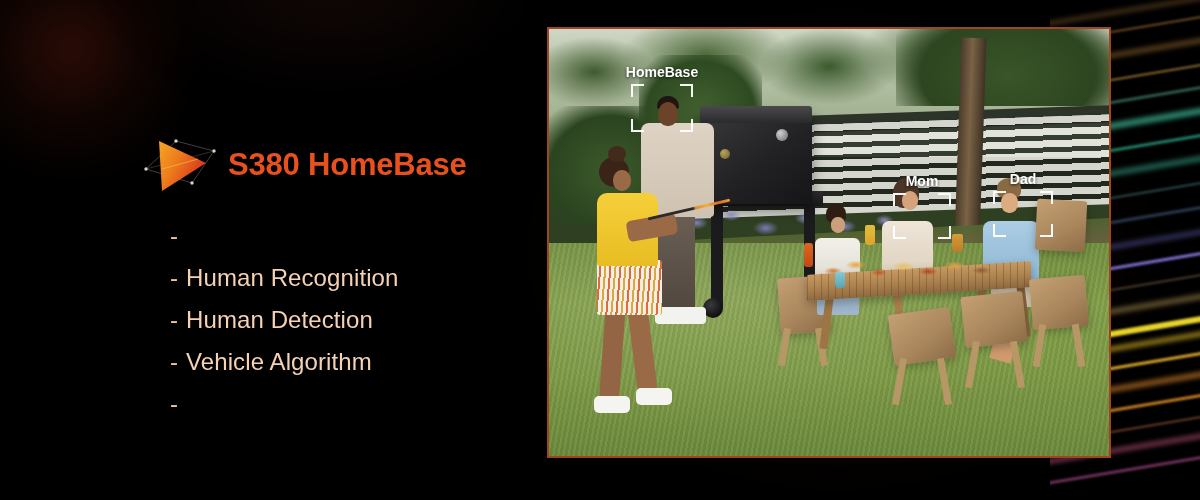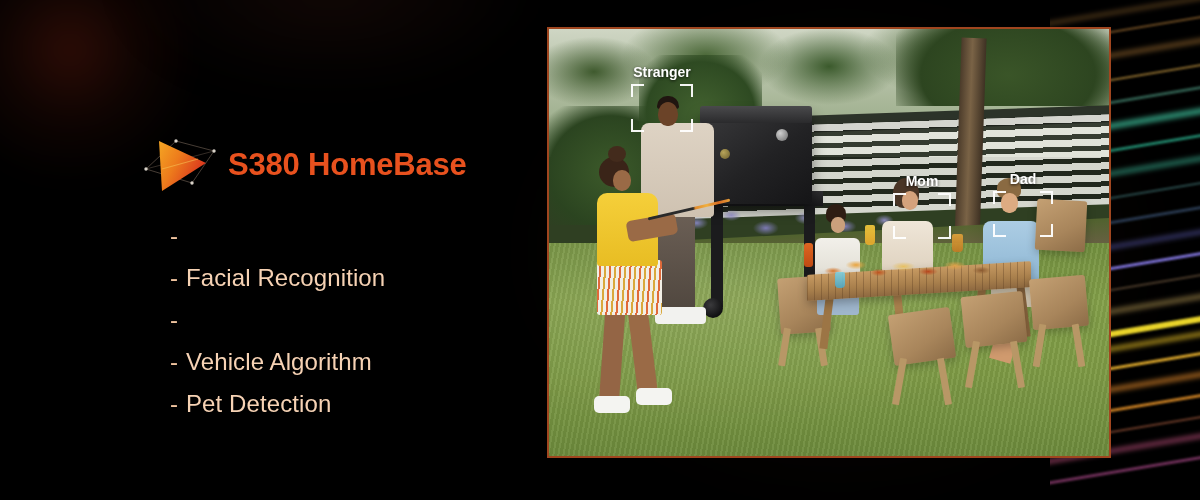--- a/index.html
+++ b/index.html
@@ -522,32 +522,32 @@
       </div>
       <div class="brand-title">S380 HomeBase</div>
     </div>
 
     <ul class="feature-list">
       <li class="feature-item">
         <span class="feature-dash">-</span>
       </li>
       <li class="feature-item">
         <span class="feature-dash">-</span>
-        <span>Facial Recognition</span>
+        <span>Human Recognition</span>
       </li>
       <li class="feature-item">
         <span class="feature-dash">-</span>
+        <span>Human Detection</span>
       </li>
       <li class="feature-item">
         <span class="feature-dash">-</span>
         <span>Vehicle Algorithm</span>
       </li>
       <li class="feature-item">
         <span class="feature-dash">-</span>
-        <span>Pet Detection</span>
       </li>
     </ul>
   </div>
 
   <div class="photo-frame">
     <div class="photo">
 
       <div class="bg-sky"></div>
       <div class="bg-canopy"></div>
       <div class="bg-fence-shadow"></div>
@@ -628,21 +628,21 @@
       <div class="chair-leg" style="left:83%; top:73%; width:1.2%; height:11%; transform:rotate(-10deg);"></div>
 
       <div class="chair" style="left:86%; top:58%; width:10%; height:12%; transform:rotate(-5deg);"></div>
       <div class="chair-leg" style="left:87%; top:69%; width:1.2%; height:10%; transform:rotate(9deg);"></div>
       <div class="chair-leg" style="left:94%; top:69%; width:1.2%; height:10%; transform:rotate(-9deg);"></div>
 
       <div class="chair" style="left:87%; top:40%; width:9%; height:12%; transform:rotate(3deg);"></div>
     </div>
 
     <div class="detect" style="left:82px; top:55px; width:62px; height:48px;">
-      <div class="detect-label">Stranger</div>
+      <div class="detect-label">HomeBase</div>
       <div class="bracket">
         <span class="c tl"></span>
           <span class="c tr"></span>
         <span class="c bl"></span>
           <span class="c br"></span>
       </div>
     </div>
 
     <div class="detect" style="left:444px; top:162px; width:60px; height:46px;">
       <div class="detect-label">Dad</div>

